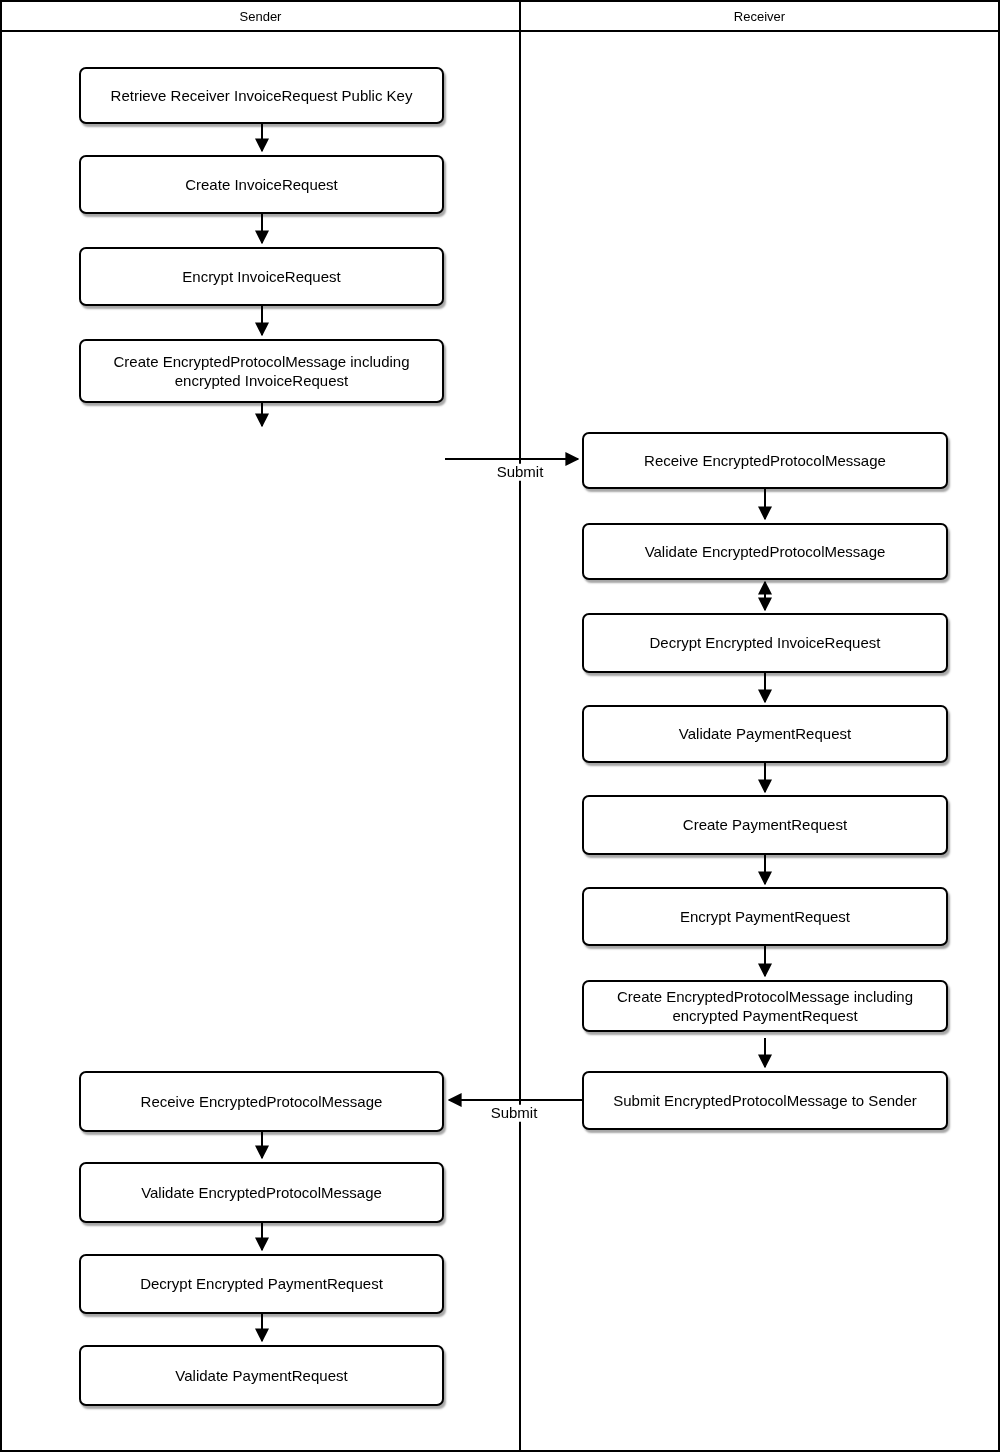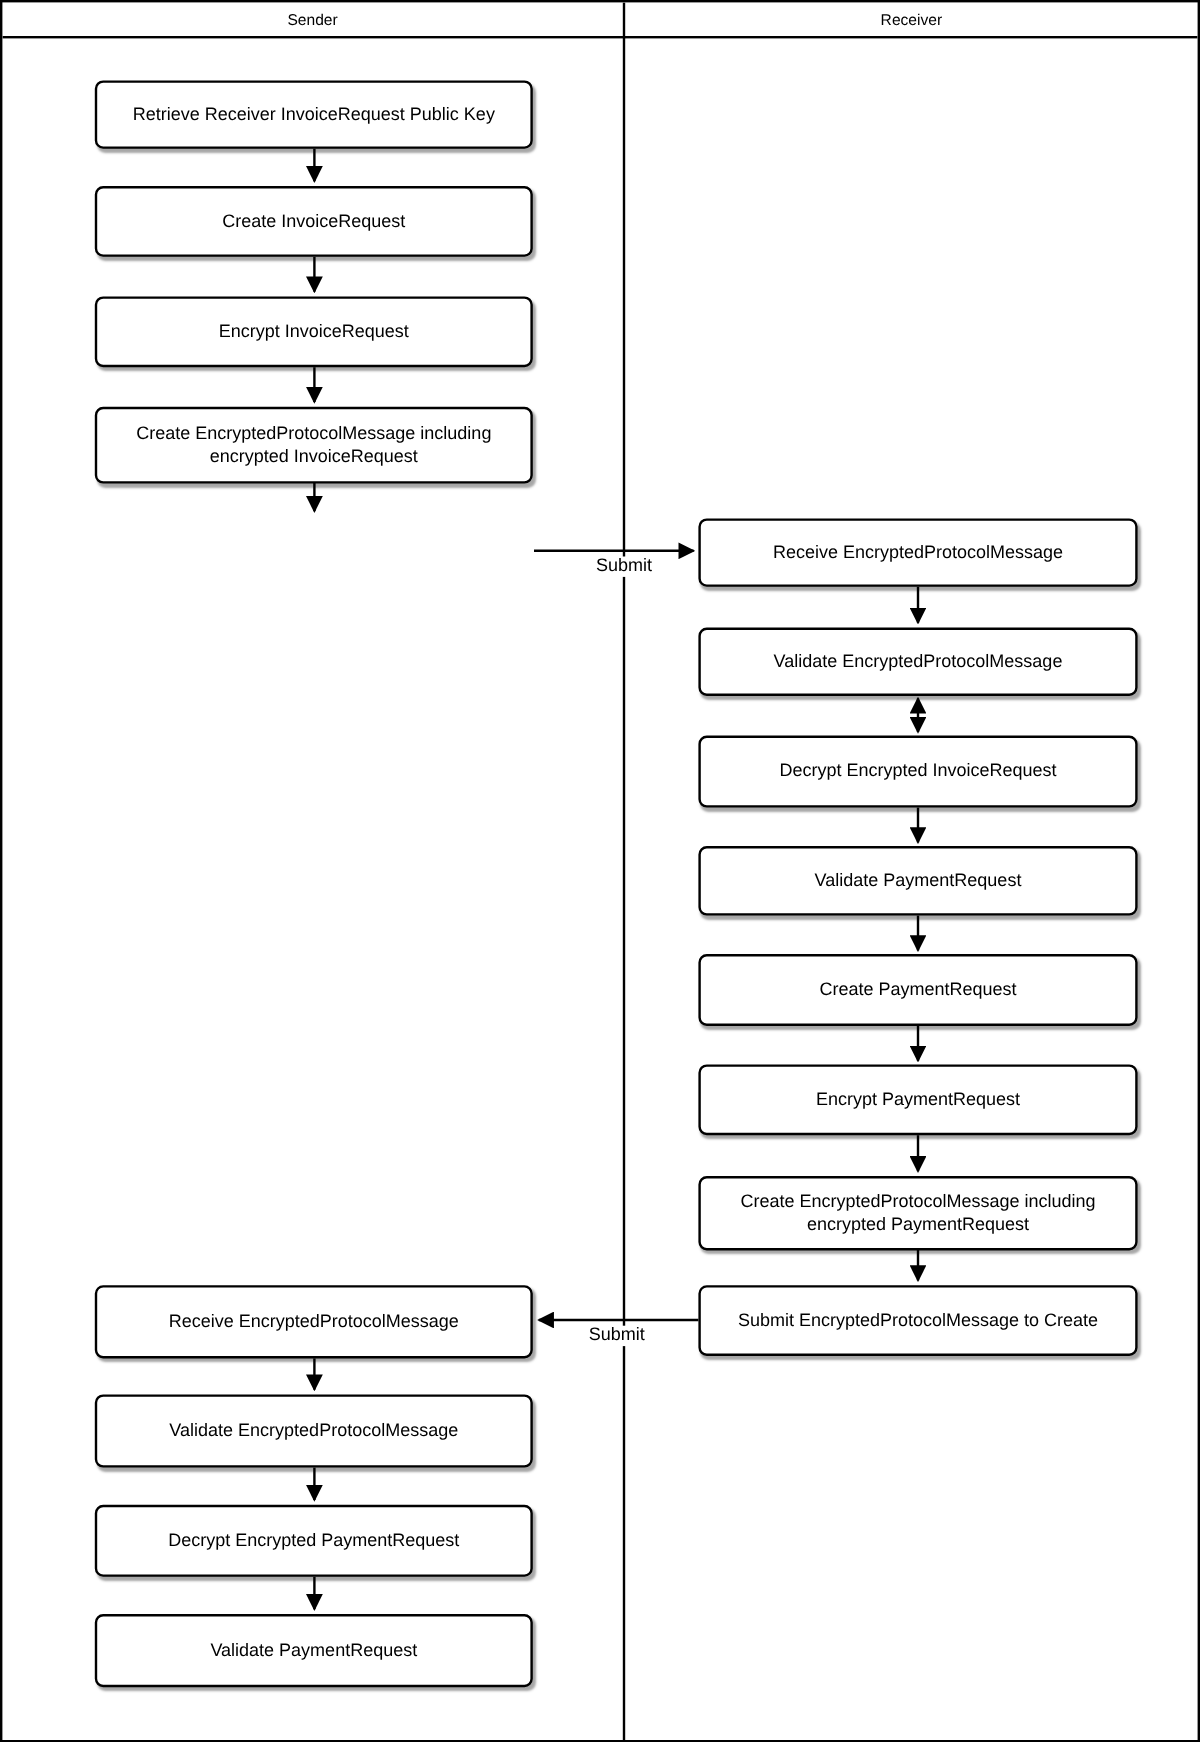--- a/index.html
+++ b/index.html
@@ -140,19 +140,19 @@
   <div class="node sender" style="top:1160px; height:61px;">Validate EncryptedProtocolMessage</div>
   <div class="node sender" style="top:1252px; height:60px;">Decrypt Encrypted PaymentRequest</div>
   <div class="node sender" style="top:1343px; height:61px;">Validate PaymentRequest</div>
 
   <div class="node receiver" style="top:430px;  height:57px;">Receive EncryptedProtocolMessage</div>
   <div class="node receiver" style="top:521px;  height:57px;">Validate EncryptedProtocolMessage</div>
   <div class="node receiver" style="top:611px;  height:60px;">Decrypt Encrypted InvoiceRequest</div>
   <div class="node receiver" style="top:703px;  height:58px;">Validate PaymentRequest</div>
   <div class="node receiver" style="top:793px;  height:60px;">Create PaymentRequest</div>
   <div class="node receiver" style="top:885px;  height:59px;">Encrypt PaymentRequest</div>
-  <div class="node receiver" style="top:978px;  height:62px;">Create EncryptedProtocolMessage including encrypted PaymentRequest</div>
-  <div class="node receiver" style="top:1069px; height:59px;">Submit EncryptedProtocolMessage to Create</div>
+  <div class="node receiver" style="top:978px;  height:52px;">Create EncryptedProtocolMessage including encrypted PaymentRequest</div>
+  <div class="node receiver" style="top:1069px; height:59px;">Submit EncryptedProtocolMessage to Sender</div>
 
   <div class="edge-label" style="left:518px; top:458px;">Submit</div>
   <div class="edge-label" style="left:512px; top:1099px;">Submit</div>
 
 </div>
 
 </body></html>

